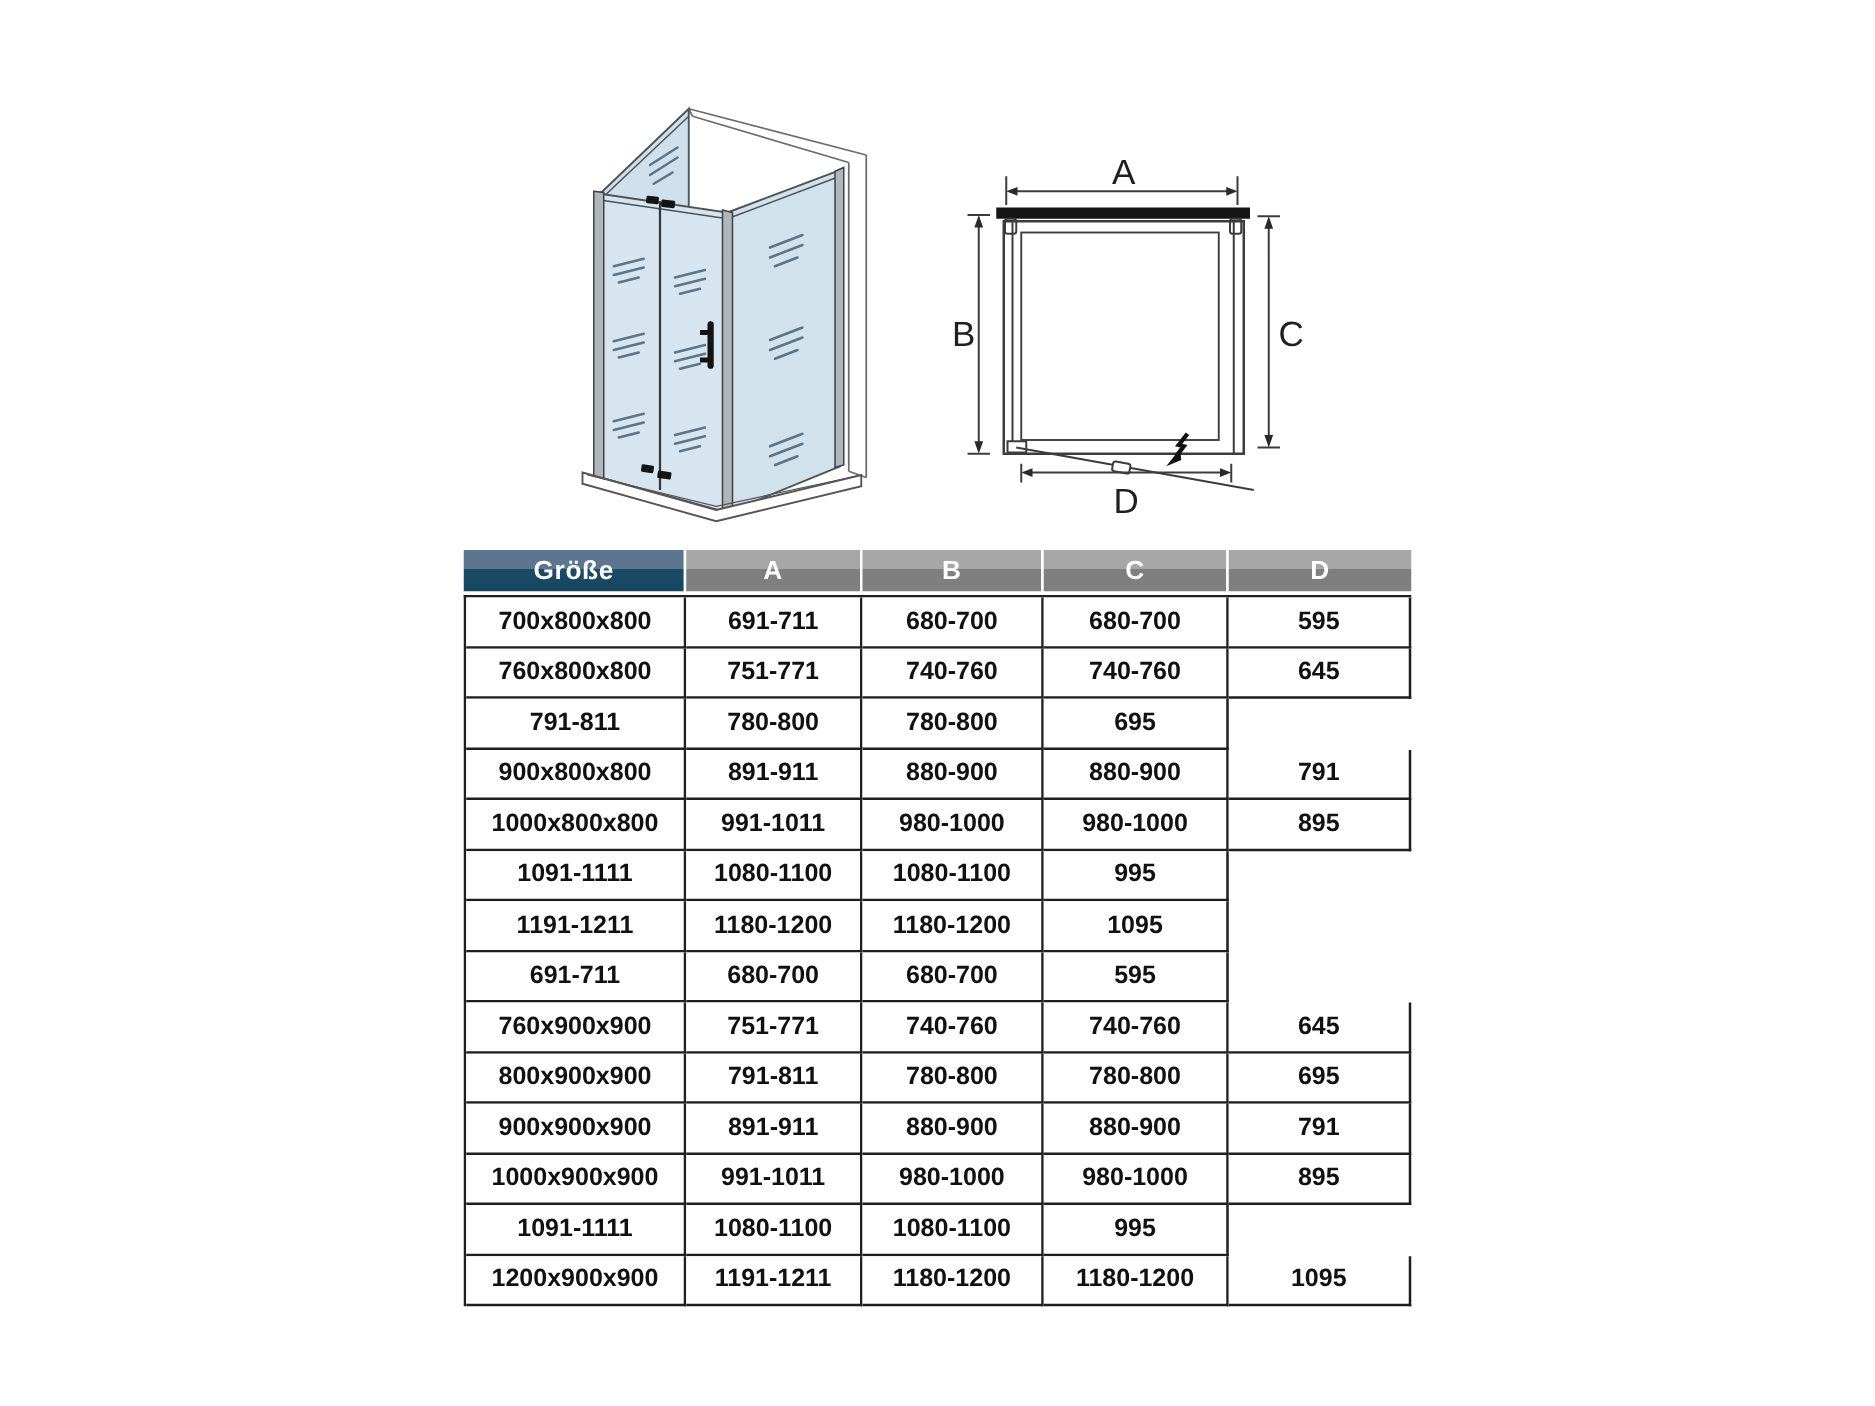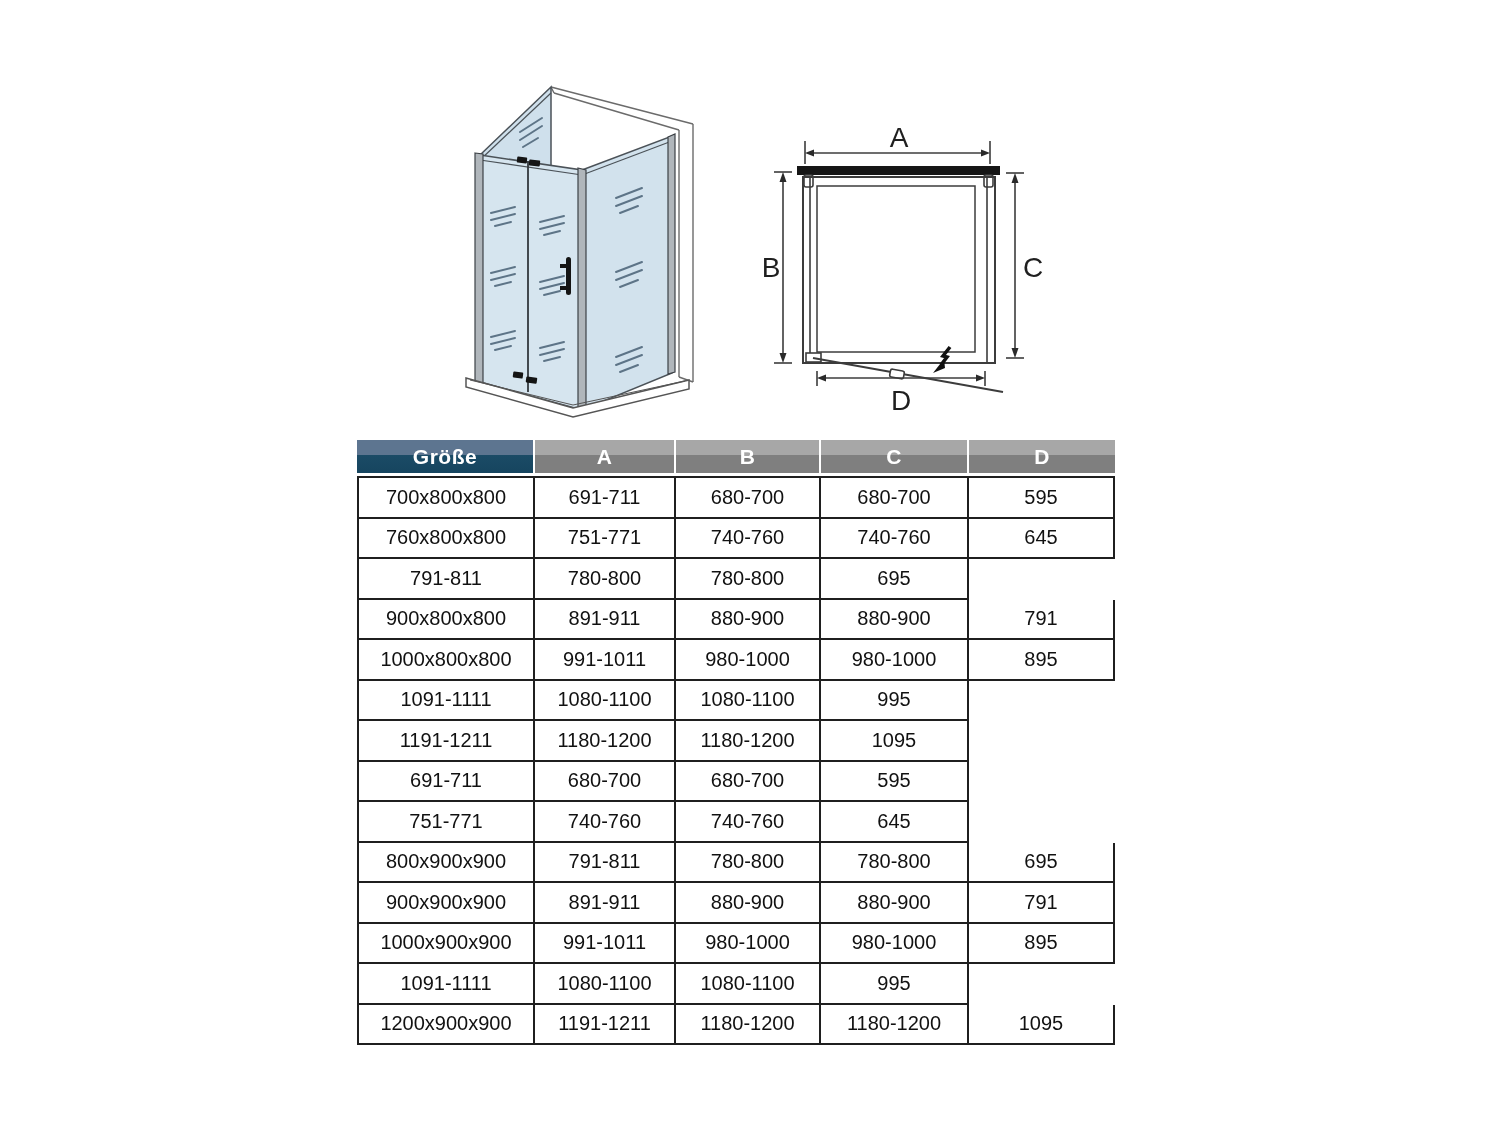--- a/index.html
+++ b/index.html
@@ -4,31 +4,31 @@
 <style>
   html,body{margin:0;padding:0;background:#ffffff;}
   .canvas{
     position:relative;width:1500px;height:1125px;background:#ffffff;
     font-family:"Liberation Sans",sans-serif;overflow:hidden;
   }
   svg text{font-family:"Liberation Sans",sans-serif;}
   .iso{position:absolute;left:400px;top:60px;}
   .topview{position:absolute;left:760px;top:95px;}
 
-  .table-wrap{position:absolute;left:357px;top:440px;width:862px;}
+  .table-wrap{position:absolute;left:371px;top:440px;width:862px;}
   .thead{display:grid;grid-template-columns:178px 141px 145px 148px 146px;height:33px;}
   .th{
     box-sizing:border-box;display:flex;align-items:center;justify-content:center;
     color:#ffffff;font-size:21px;font-weight:bold;border-right:2px solid #ffffff;
     letter-spacing:0.5px;
   }
   .th:last-child{border-right:none;}
   .th.size{background:linear-gradient(180deg,#5d7590 0%,#5d7590 45%,#1b4b66 45%,#16455f 100%);}
   .th.metric{background:linear-gradient(180deg,#a7a7a7 0%,#a7a7a7 45%,#7f7f7f 45%,#7f7f7f 100%);}
-  .tbody{margin-top:3px;border-top:2px solid #1f1f1f;border-left:2px solid #1f1f1f;width:758px;box-sizing:border-box;}
+  .tbody{margin-top:3px;border-top:2px solid #1f1f1f;border-left:2px solid #1f1f1f;width:758px;box-sizing:border-box;font-weight:bold;}
   .trow{display:grid;grid-template-columns:176px 141px 145px 148px 146px;height:40.5px;}
   .tcell{
     box-sizing:border-box;display:flex;align-items:center;justify-content:center;
     border-right:2px solid #1f1f1f;border-bottom:2px solid #1f1f1f;
     font-size:20px;color:#111111;background:#ffffff;
   }
 </style>
 </head>
 <body>
 
@@ -217,20 +217,21 @@
           <div class="tcell">1180-1200</div>
           <div class="tcell">1095</div>
         </div>
         <div class="trow">
           <div class="tcell">691-711</div>
           <div class="tcell">680-700</div>
           <div class="tcell">680-700</div>
           <div class="tcell">595</div>
         </div>
         <div class="trow">
+          <div class="tcell">760x900x900</div>
           <div class="tcell">751-771</div>
           <div class="tcell">740-760</div>
           <div class="tcell">740-760</div>
           <div class="tcell">645</div>
         </div>
         <div class="trow">
           <div class="tcell">800x900x900</div>
           <div class="tcell">791-811</div>
           <div class="tcell">780-800</div>
           <div class="tcell">780-800</div>

